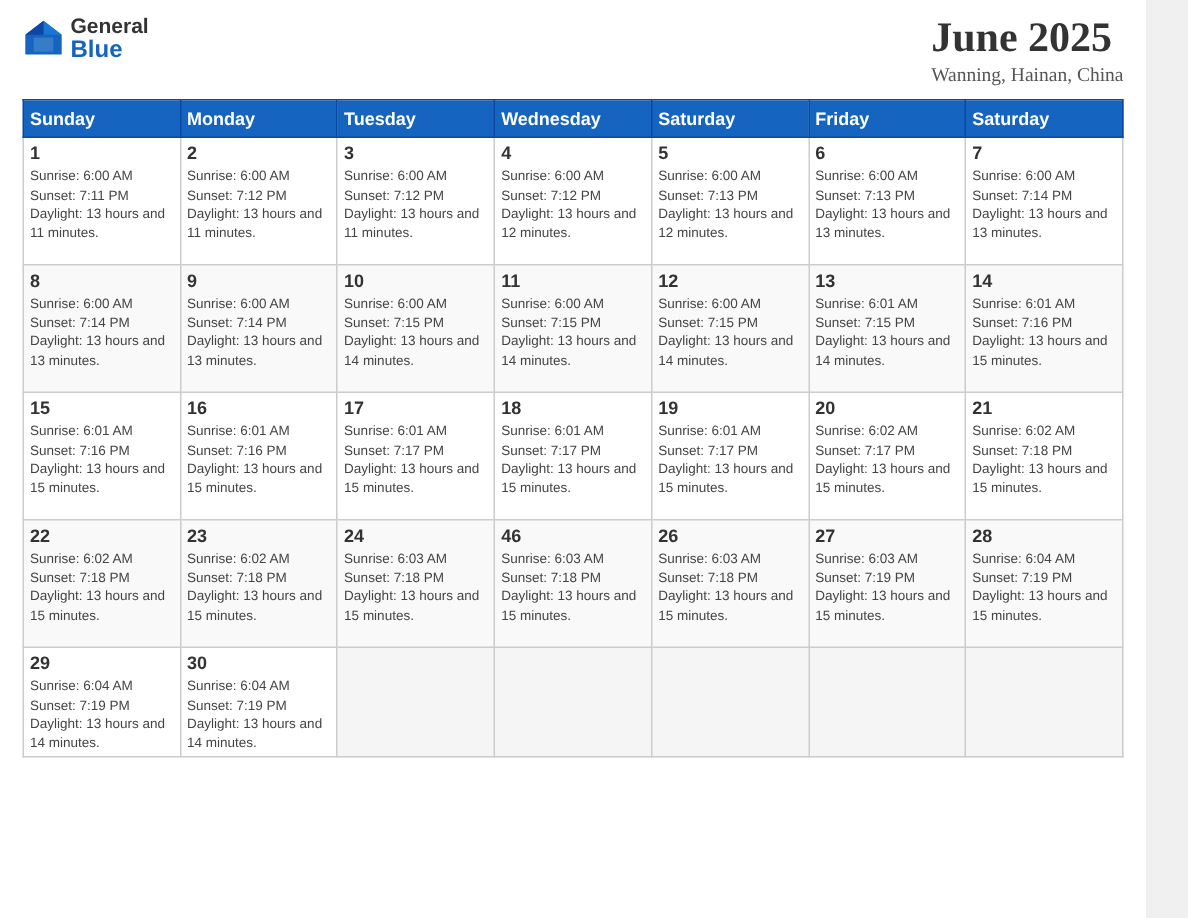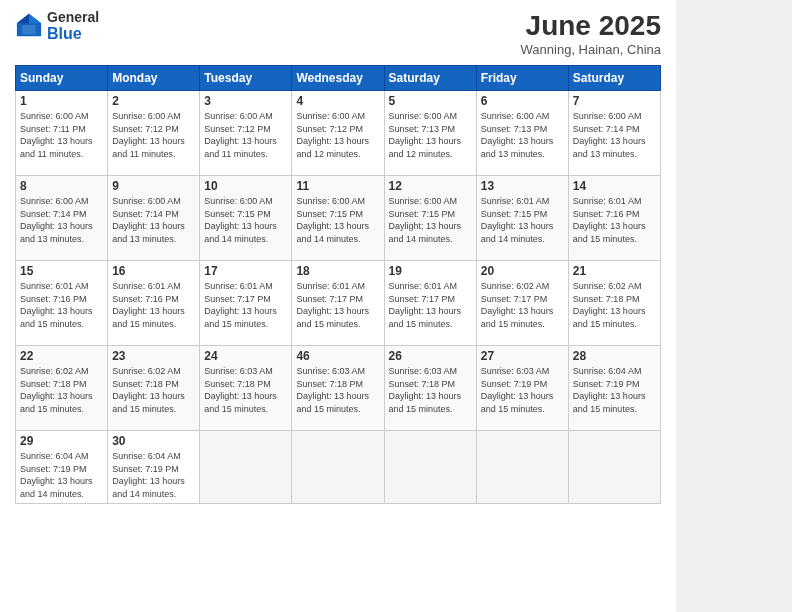--- a/index.html
+++ b/index.html
@@ -4,21 +4,21 @@
   <style>
     * { margin: 0; padding: 0; box-sizing: border-box; }
     body {
       font-family: Arial, sans-serif;
       background: #f0f0f0;
       width: 792px;
       height: 612px;
       overflow: hidden;
     }
     .page {
-      width: 676px;
+      width: 764px;
       height: 612px;
       background: white;
       padding: 10px 15px 10px 15px;
     }
     .header {
       display: flex;
       justify-content: space-between;
       align-items: flex-start;
       margin-bottom: 8px;
     }
@@ -40,21 +40,22 @@
     .logo-blue {
       font-size: 16px;
       font-weight: bold;
       color: #1565c0;
     }
     .logo-icon {
       width: 28px;
       height: 28px;
     }
     .title-block {
-      text-align: right;
+      text-align: left;
+      font-family: Liberation Serif, serif;
     }
     .cal-title {
       font-size: 28px;
       font-weight: bold;
       color: #333;
     }
     .cal-subtitle {
       font-size: 13px;
       color: #555;
     }

